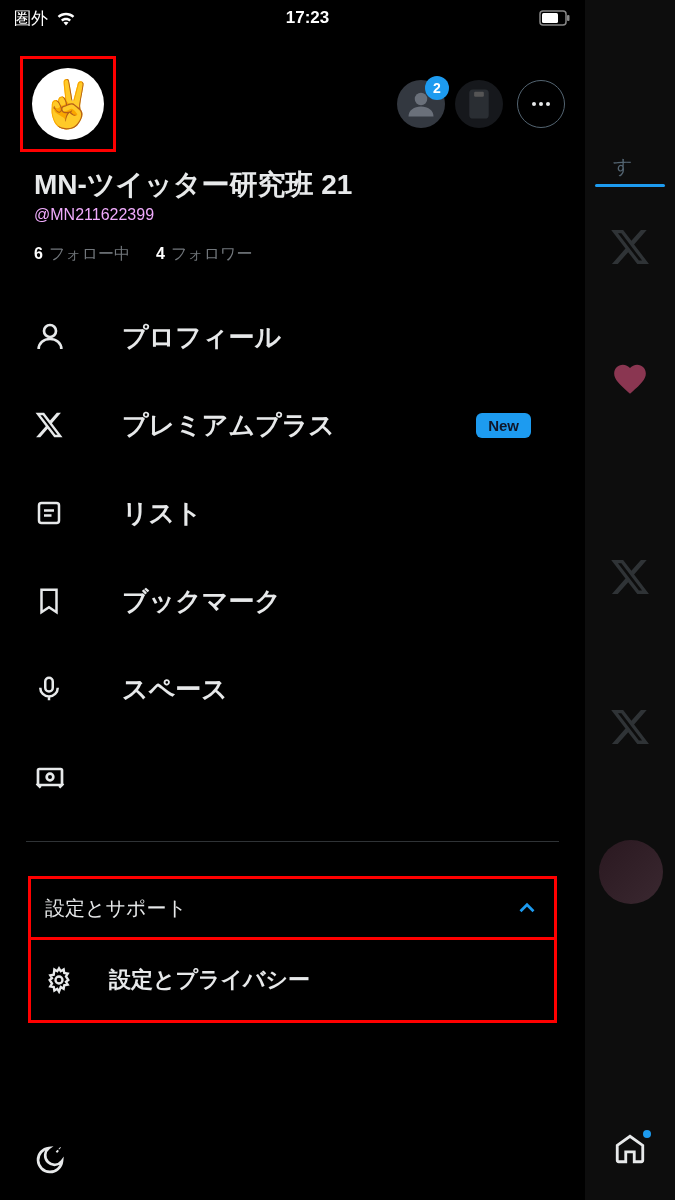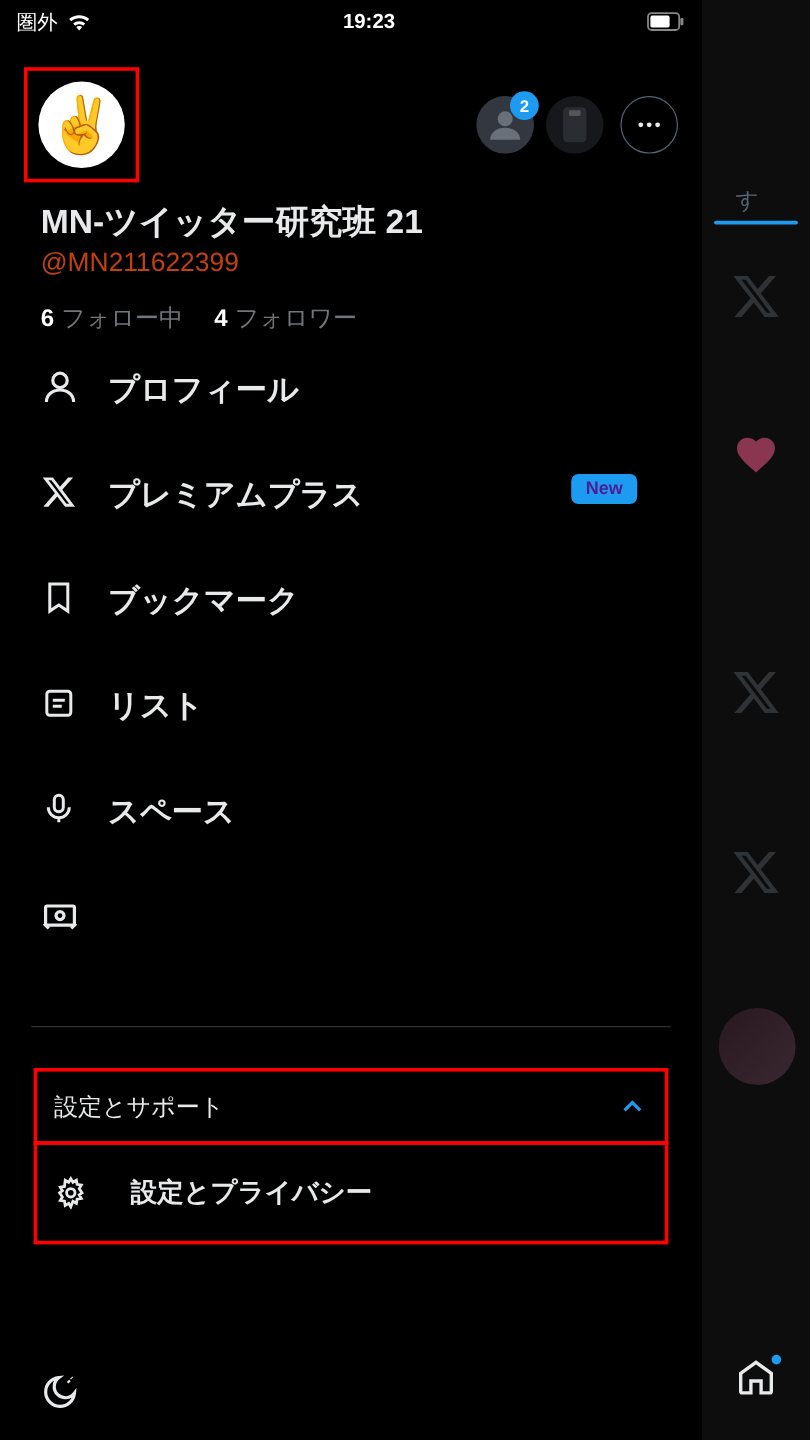--- a/index.html
+++ b/index.html
@@ -12,28 +12,28 @@
     .hdr { display:flex; align-items:center; padding:20px 20px 0; }
     .hdr .spacer { flex:1; }
     .avatar-box { width:96px; height:96px; border:3px solid #ff0000; display:flex; align-items:center; justify-content:center; }
     .avatar { width:72px; height:72px; border-radius:50%; background:#fff; display:flex; align-items:center; justify-content:center; font-size:46px; }
     .mini { width:48px; height:48px; border-radius:50%; background:#333840; margin-left:10px; display:flex; align-items:center; justify-content:center; position:relative; font-size:24px; }
     .mini.dark { background:#16181c; }
     .badge { position:absolute; top:-4px; right:-4px; width:24px; height:24px; border-radius:50%; background:#1d9bf0; color:#fff; font-size:14px; font-weight:700; display:flex; align-items:center; justify-content:center; }
     .more { width:48px; height:48px; border:1.5px solid #536471; border-radius:50%; display:flex; align-items:center; justify-content:center; margin-left:14px; cursor:pointer; }
     .prof { padding:14px 34px 0; }
     .nm { font-size:28px; font-weight:700; }
-    .hd { font-size:22px; color:#c2410c; margin-top:2px; }
-    .fol { display:flex; gap:26px; margin-top:20px; font-size:20px; color:#71767b;text-align:right; }
+    .hd { font-size:16px; color:#f0abfc; margin-top:2px; }
+    .fol { display:flex; gap:26px; margin-top:20px; font-size:16px; color:#71767b;text-align:right; }
     .fol span { color:#fff; font-weight:700; margin-right:6px; }
     .menu { padding:28px 20px 0; }
-    .mi { display:flex; align-items:flex-start; height:88px; padding:0 14px; cursor:pointer; position:relative; }
+    .mi { display:flex; align-items:center; height:88px; padding:0 14px; cursor:pointer; position:relative;gap:32px; }
     .mi .ic { width:56px; display:flex; align-items:center; }
     .mi .lbl { font-size:26px; font-weight:700; }
-    .pill { background:#1d9bf0; color:#4c1d95; font-size:15px; font-weight:700; padding:4px 12px; border-radius:6px; margin-left:auto; margin-right:20px; }
+    .pill { background:#1d9bf0; color:#0f172a; font-size:15px; font-weight:700; padding:4px 12px; border-radius:6px; margin-left:auto; margin-right:20px; }
     .div { height:1px; background:#2f3336; margin:20px 6px 0; }
     .ss { padding:34px 8px 0; }
     .ssh { display:flex; align-items:center; height:64px; padding:0 14px; cursor:pointer; border:3px solid #ff0000; }
     .ssh .lbl { font-size:20px; }
     .ssh svg { margin-left:auto; }
     .ssi { display:flex; align-items:center; height:86px; padding:0 14px; cursor:pointer; border:3px solid #ff0000; margin-top:-3px; }
     .ssi .ic { width:64px; display:flex; align-items:center; }
     .ssi .lbl { font-size:22px; font-weight:600; }
     .foot { position:absolute; bottom:24px; left:34px; }
     .bg-icon { position:absolute; left:50%; transform:translateX(-50%); color:#2f3336; }
@@ -81,21 +81,21 @@
 
 <div class="drawer">
 
   <div class="status">
     <span>圏外</span>
     <span style="margin-left:8px;">
       <svg width="20" height="16" viewBox="0 0 24 18" fill="#fff">
           <path d="M12 18l-3-3.5c1.7-1.5 4.3-1.5 6 0L12 18zm-6-7c3.3-3 8.7-3 12 0l-2 2.2c-2.2-2-5.8-2-8 0L6 11zm-4-4.5c5.5-5 14.5-5 20 0l-2 2.2c-4.4-4-11.6-4-16 0L2 6.5z"></path>
         </svg>
     </span>
-    <span class="center">19:23</span>
+    <span class="center">17:23</span>
     <span class="right">
       <svg viewBox="0 0 32 16">
           <rect x="1" y="1" width="26" height="14" rx="3" fill="none" stroke="#888" stroke-width="1.5"></rect>
           <rect x="3" y="3" width="16" height="10" rx="1.5" fill="#fff"></rect>
           <rect x="28" y="5" width="2.5" height="6" rx="1" fill="#888"></rect>
         </svg>
     </span>
   </div>
 
   <div class="hdr">
@@ -151,34 +151,34 @@
           <svg width="30" height="30" viewBox="0 0 24 24" fill="#e7e9ea">
             <path d="M18.244 2.25h3.308l-7.227 8.26 8.502 11.24H16.17l-5.214-6.817L4.99 21.75H1.68l7.73-8.835L1.254 2.25H8.08l4.713 6.231zm-1.161 17.52h1.833L7.084 4.126H5.117z"></path>
           </svg>
         </span>
       <span class="lbl">プレミアムプラス</span>
       <span class="pill">New</span>
     </div>
     <div class="mi">
       <span class="ic">
           <svg width="30" height="30" viewBox="0 0 24 24" fill="none" stroke="#e7e9ea" stroke-width="2">
-            <path d="M6 3h12v18l-6-4-6 4V3z"></path>
-          </svg>
-        </span>
-      <span class="lbl">ブックマーク</span>
-    </div>
-    <div class="mi">
-      <span class="ic">
-          <svg width="30" height="30" viewBox="0 0 24 24" fill="none" stroke="#e7e9ea" stroke-width="2">
             <rect x="4" y="4" width="16" height="16" rx="2"></rect>
             <line x1="8" y1="10" x2="16" y2="10"></line>
             <line x1="8" y1="14" x2="14" y2="14"></line>
           </svg>
         </span>
       <span class="lbl">リスト</span>
+    </div>
+    <div class="mi">
+      <span class="ic">
+          <svg width="30" height="30" viewBox="0 0 24 24" fill="none" stroke="#e7e9ea" stroke-width="2">
+            <path d="M6 3h12v18l-6-4-6 4V3z"></path>
+          </svg>
+        </span>
+      <span class="lbl">ブックマーク</span>
     </div>
     <div class="mi">
       <span class="ic">
           <svg width="30" height="30" viewBox="0 0 24 24" fill="none" stroke="#e7e9ea" stroke-width="2">
             <rect x="9" y="3" width="6" height="11" rx="3"></rect>
             <path d="M5 11a7 7 0 0014 0M12 18v3"></path>
           </svg>
         </span>
       <span class="lbl">スペース</span>
     </div>

